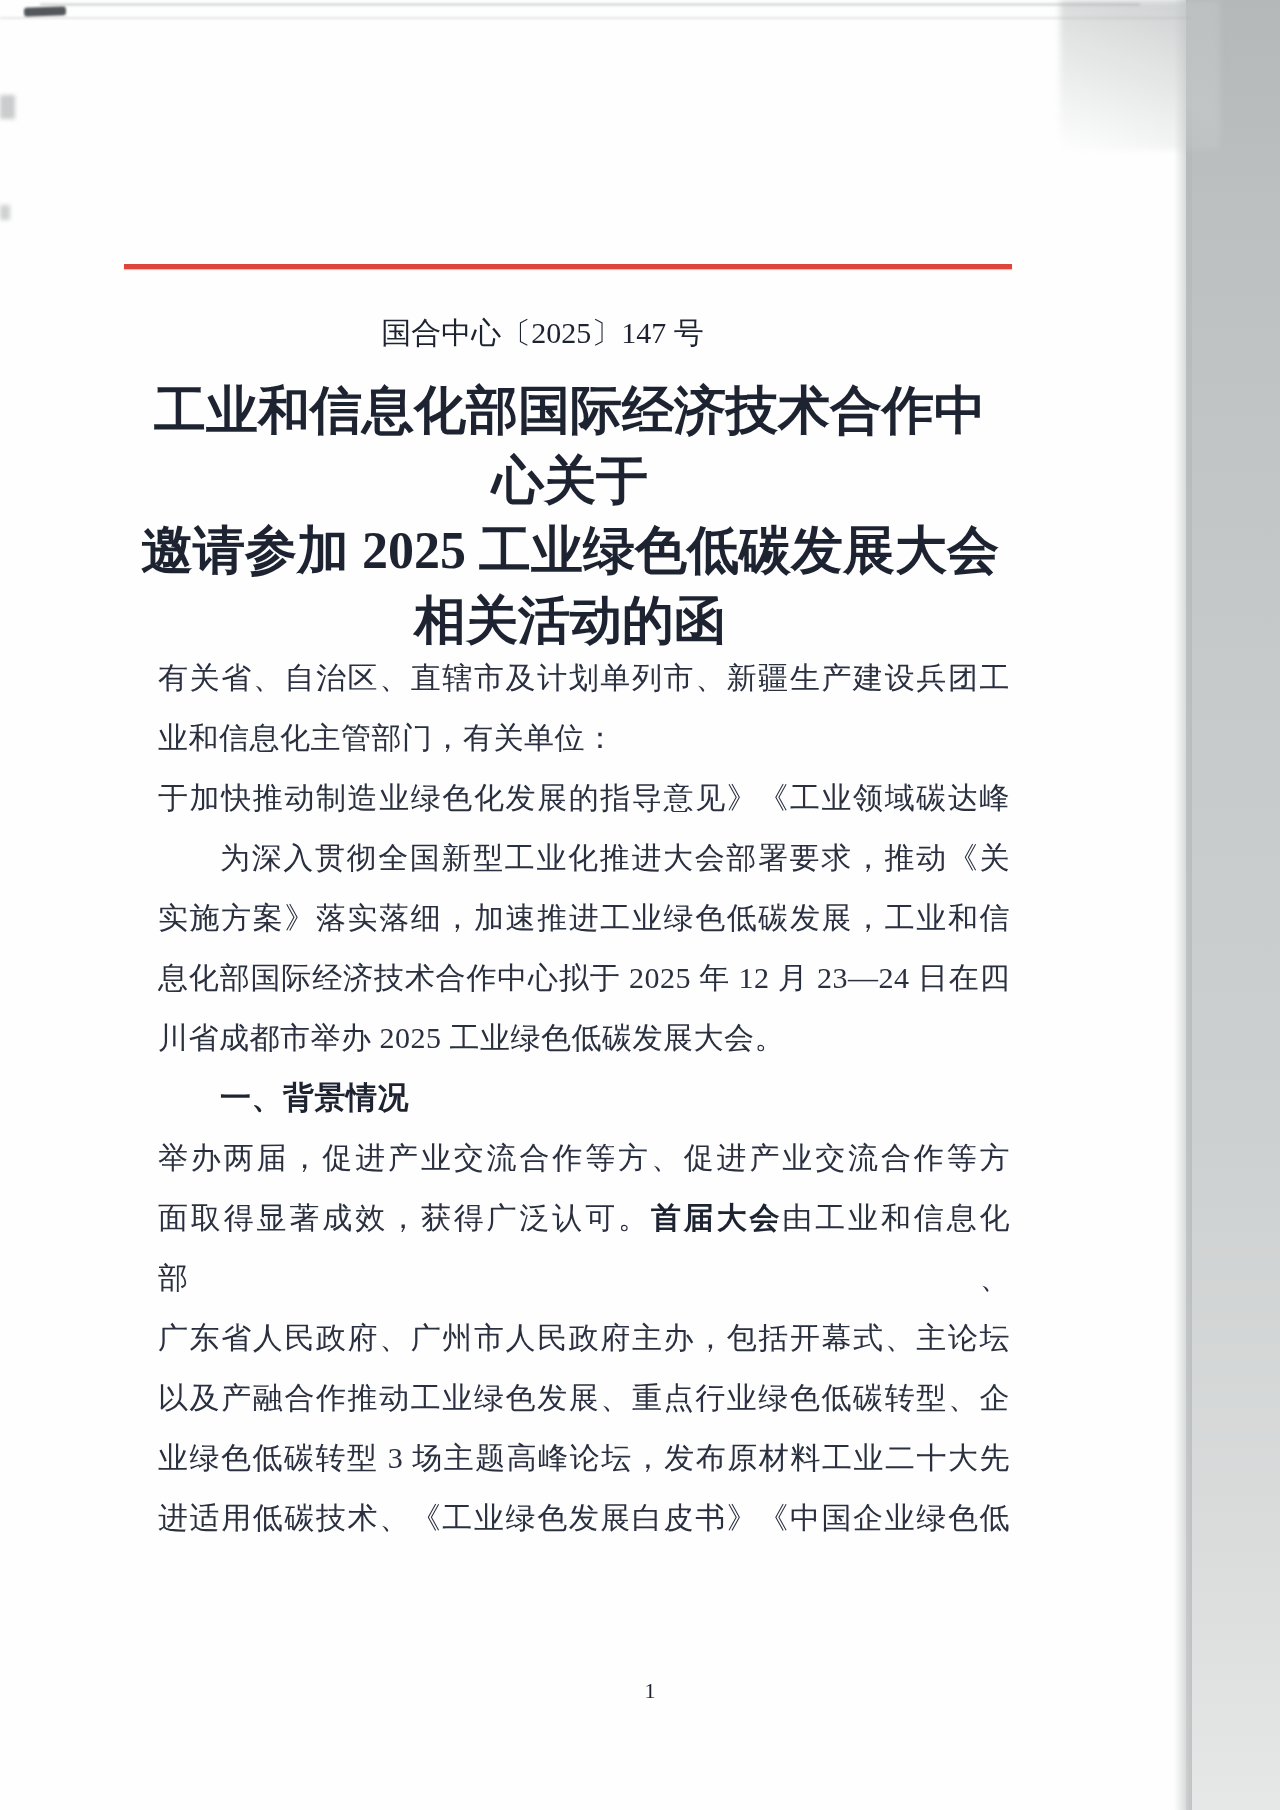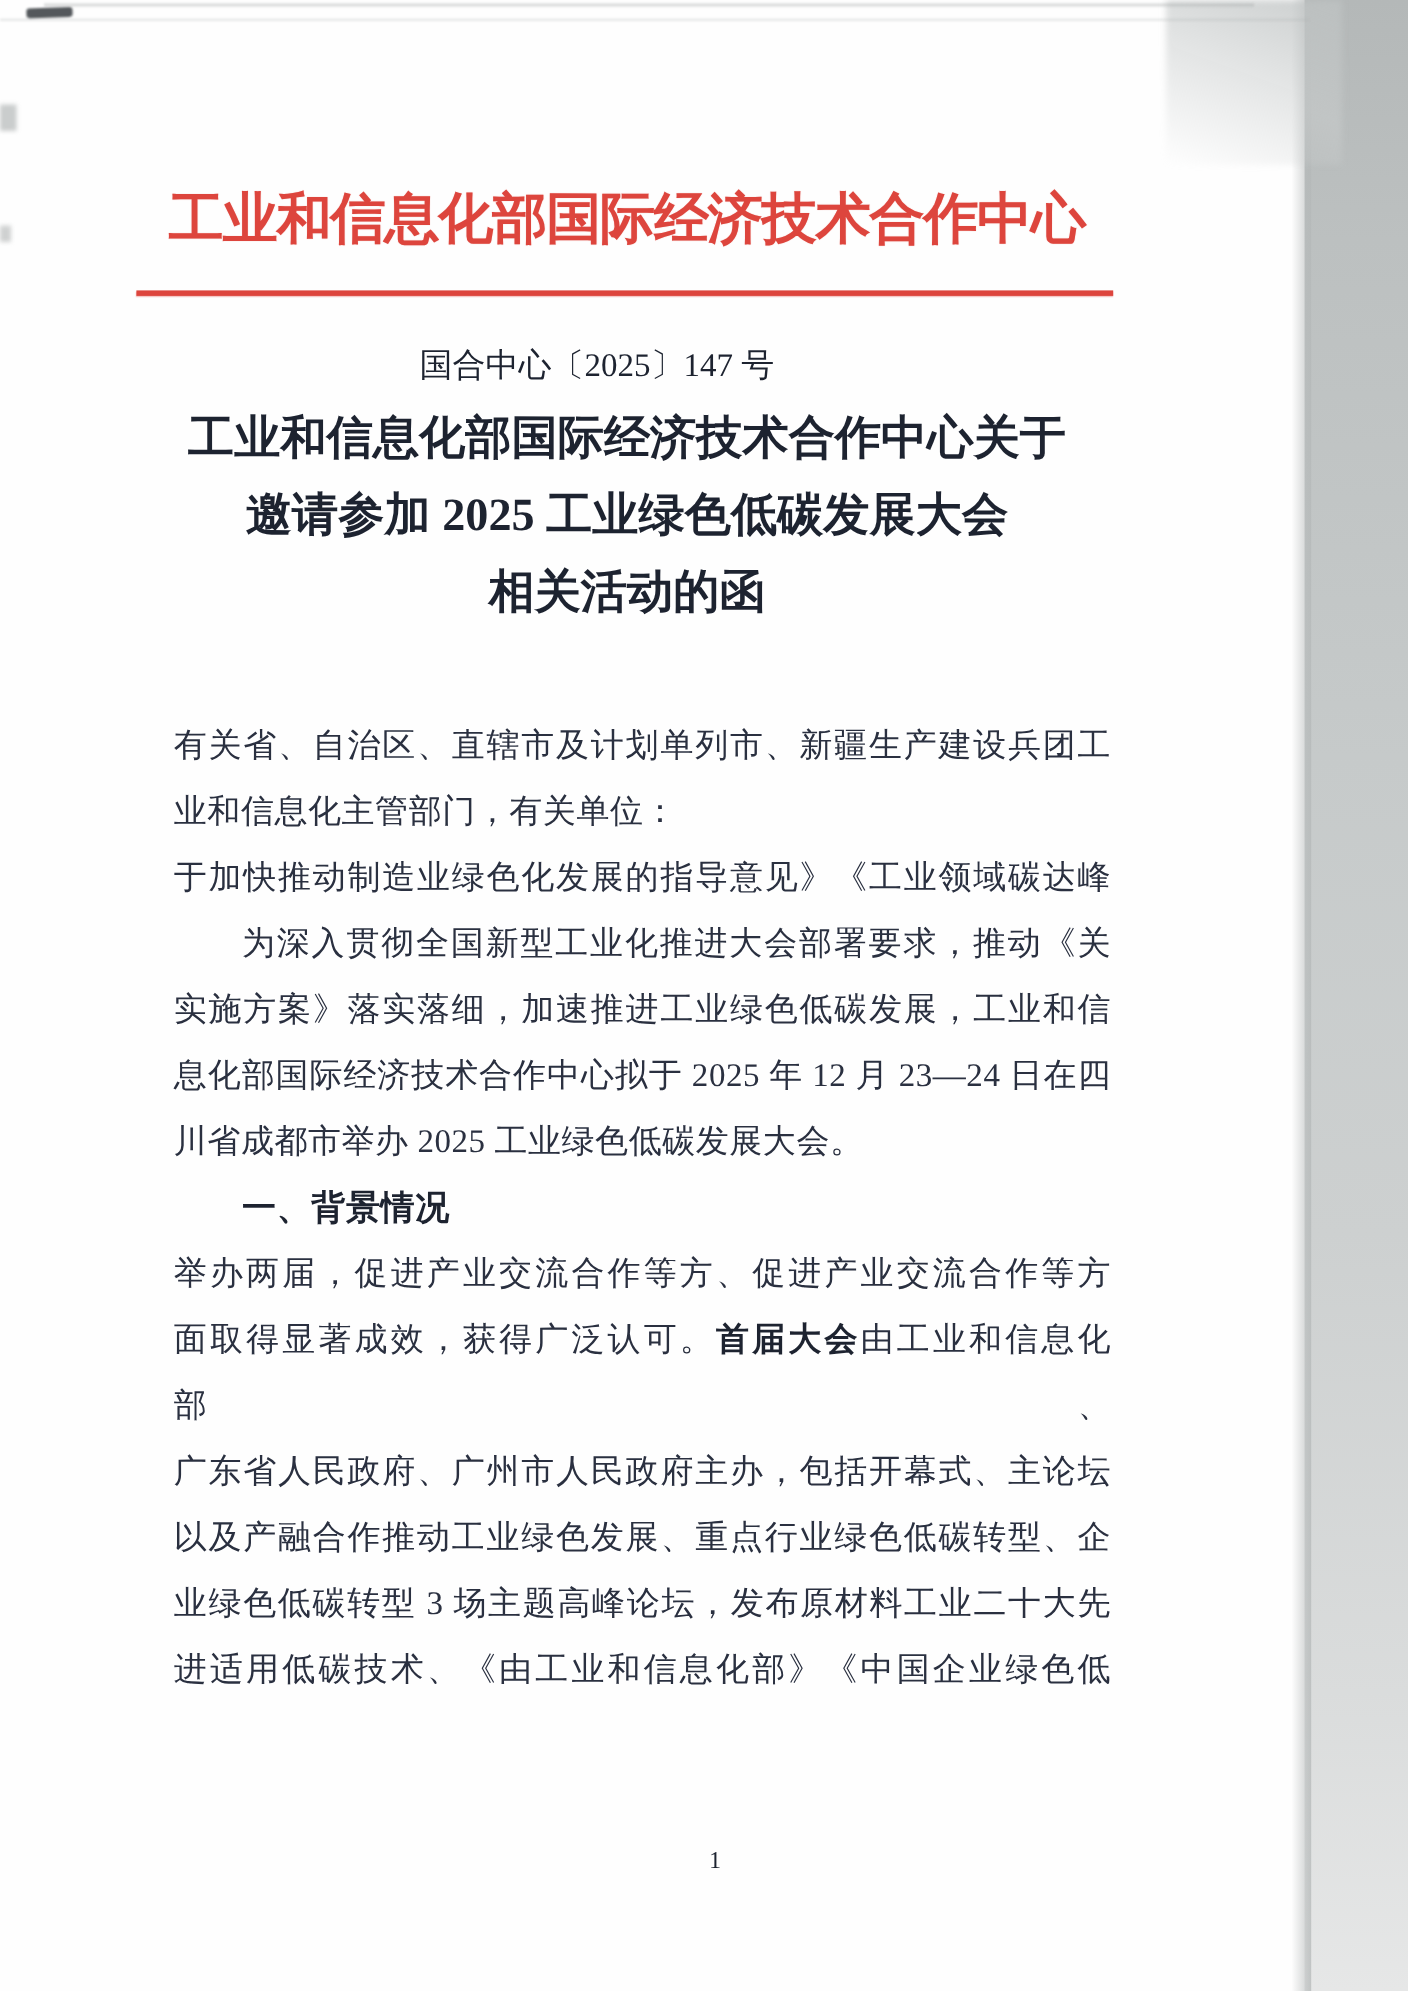--- a/index.html
+++ b/index.html
@@ -47,22 +47,22 @@
 
   
   .doc-number{
     position:absolute;top:312px;left:130px;width:880px;box-sizing:border-box;
     text-align:center;padding-right:55px;
     font-size:30px;line-height:42px;color:var(--ink_dark,#1d2330);
   }
 
   
   .title{
-    position:absolute;top:364px;left:130px;width:880px;
-    text-align:center;font-weight:bold;font-size:42px;line-height:70px;
+    position:absolute;top:376px;left:130px;width:880px;
+    text-align:center;font-weight:bold;font-size:52px;line-height:70px;
     color:var(--ink_dark,#1d2330);
   }
 
   
   .body-text{
     position:absolute;top:648px;left:158px;width:852px;
     font-size:30px;line-height:60px;letter-spacing:.5px;
     color:var(--ink_body,#2a3040);
   }
   .line{white-space:nowrap;}
@@ -84,21 +84,20 @@
 
   <div class="scan-band"></div>
   <div class="scan-band-edge"></div>
   <div class="scan-corner"></div>
   <div class="streak-a"></div>
   <div class="streak-b"></div>
   <div class="smudge-tl"></div>
   <div class="smudge-l1"></div>
   <div class="smudge-l2"></div>
 
-  <div class="letterhead">工业和信息化部国际经济技术合作中心</div>
   <div class="red-rule"></div>
 
   <div class="doc-number">国合中心〔2025〕147 号</div>
 
   <div class="title">
     <div class="title-line">工业和信息化部国际经济技术合作中心关于</div>
     <div class="title-line">邀请参加 2025 工业绿色低碳发展大会</div>
     <div class="title-line">相关活动的函</div>
   </div>
 
@@ -112,18 +111,18 @@
     <div class="line j">息化部国际经济技术合作中心拟于 2025 年 12 月 23—24 日在四</div>
     <div class="line">川省成都市举办 2025 工业绿色低碳发展大会。</div>
 
     <div class="line indent hei section-heading">一、背景情况</div>
 
     <div class="line j">举办两届，促进产业交流合作等方、促进产业交流合作等方</div>
     <div class="line j"><span>面取得显著成效，获得广泛认可。</span><span class="hei">首届大会</span><span>由工业和信息化部、</span></div>
     <div class="line j">广东省人民政府、广州市人民政府主办，包括开幕式、主论坛</div>
     <div class="line j">以及产融合作推动工业绿色发展、重点行业绿色低碳转型、企</div>
     <div class="line j">业绿色低碳转型 3 场主题高峰论坛，发布原材料工业二十大先</div>
-    <div class="line j">进适用低碳技术、《由工业和信息化部》《中国企业绿色低</div>
+    <div class="line j">进适用低碳技术、《工业绿色发展白皮书》《中国企业绿色低</div>
   </div>
 
   <div class="page-number">1</div>
 
 </div>
 
 </body></html>

